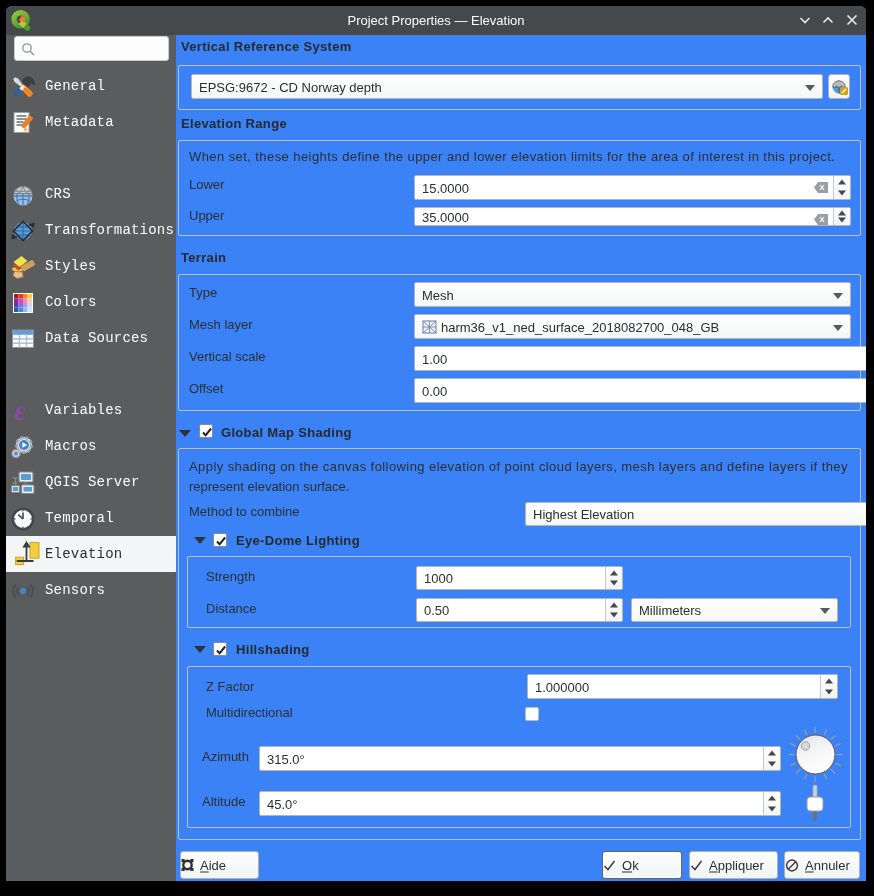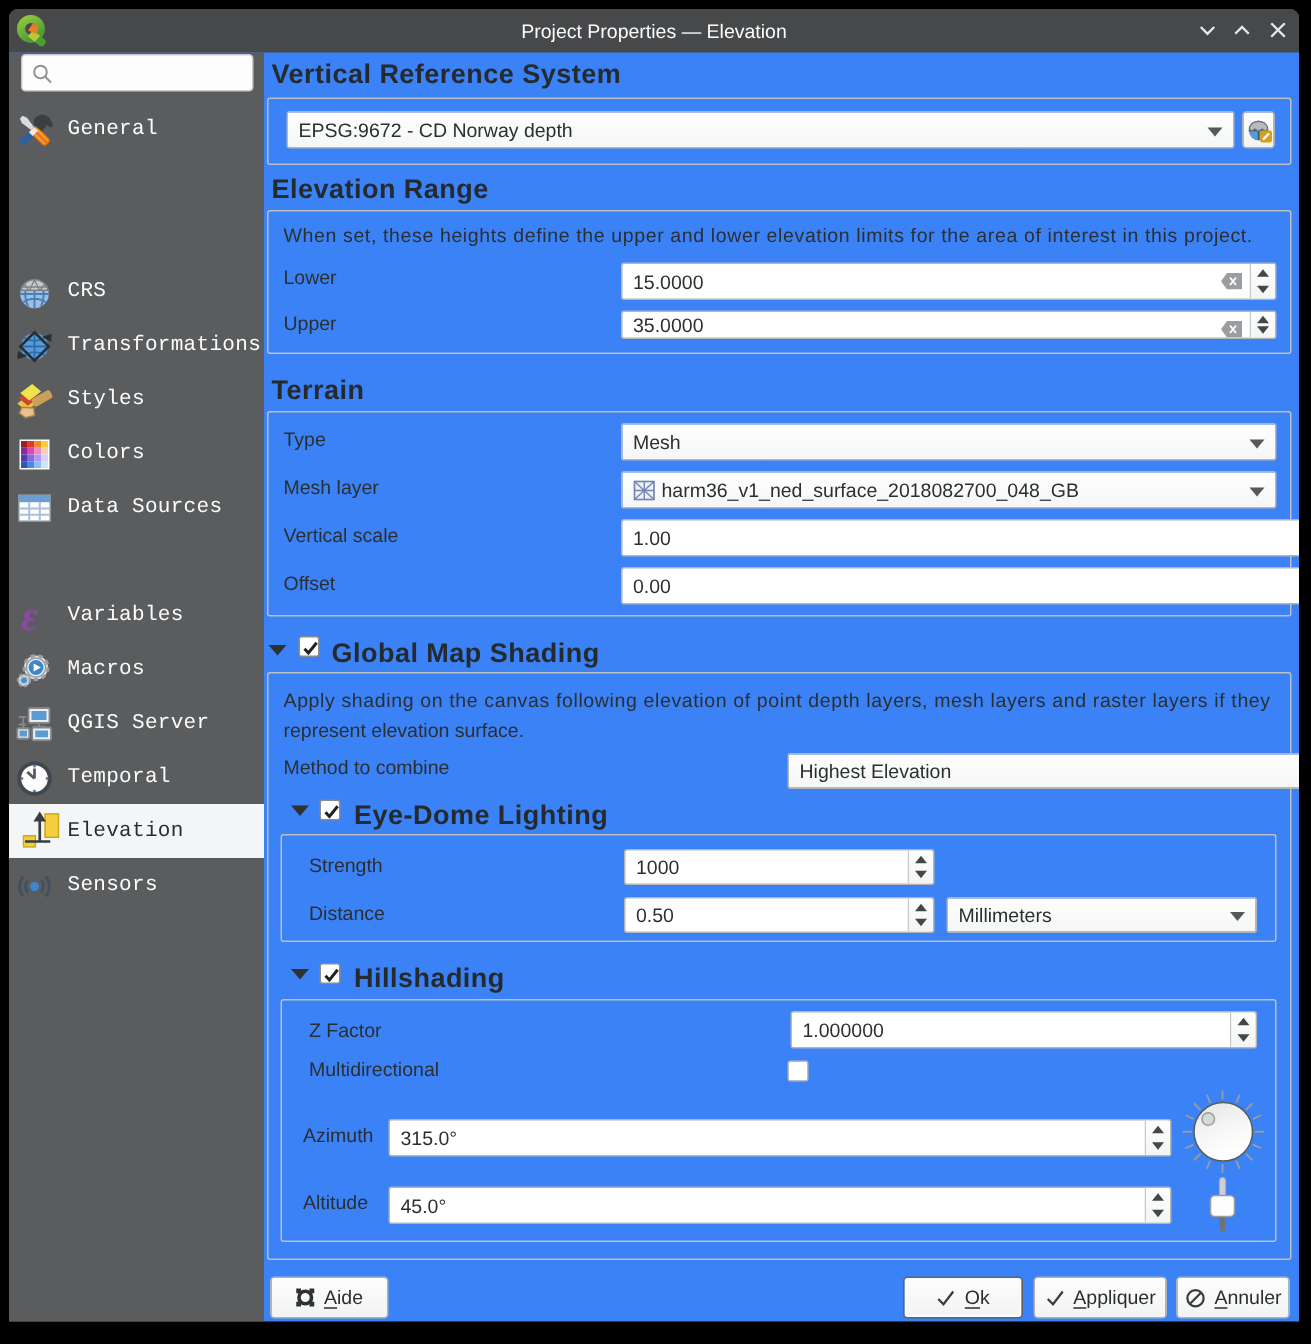--- a/index.html
+++ b/index.html
@@ -14,21 +14,21 @@
 #sidebar { position:absolute; left:0; top:29px; width:170px; height:846px;
   background:#5a5c5e; }
 .srch { position:absolute; left:8px; top:1px; width:155px; height:25px;
   background:#fdfdfd; border:1px solid #c9cbcc; border-radius:3px; }
 .item { position:absolute; left:0; width:170px; height:36px; color:#fcfcfc;
   font-size:14px; letter-spacing:0.2px; }
 .item .txt { position:absolute; left:39px; top:50%; transform:translateY(-50%);font-family:Liberation Mono, monospace; }
 .item svg { position:absolute; left:4px; top:6px; }
 .item.sel { background:#f4f5f6; color:#2b2e31; }
 .gbox { position:absolute; border:1px solid #bcc0c3; border-radius:2px; }
-.hd { position:absolute; font-weight:bold; font-size:18px; color:#252a2e; letter-spacing:0.32px; }
+.hd { position:absolute; font-weight:bold; font-size:13px; color:#252a2e; letter-spacing:0.32px; }
 .lbl { position:absolute; font-size:13px; color:#2b2f32; }
 .inp { position:absolute; background:#fff; border:1px solid #b2b6b9;
   border-radius:2px; font-size:13px; color:#2b2f32; }
 .inp .tx { position:absolute; left:7px; top:50%; transform:translateY(-50%); white-space:nowrap; }
 .combo { background:linear-gradient(#fefefe,#f5f6f6); }
 .caret { position:absolute; right:7px; top:50%; margin-top:-2px; width:0; height:0;
   border-left:5px solid transparent; border-right:5px solid transparent;
   border-top:6px solid #55595c; }
 .spincol { position:absolute; right:0; top:0; bottom:0; width:17px;
   border-left:1px solid #c6c9cb; background:linear-gradient(#fefefe,#f3f4f4);
@@ -38,21 +38,21 @@
   border-bottom:5px solid #43474a; }
 .dn { position:absolute; left:50%; top:72%; transform:translate(-50%,-50%);
   width:0; height:0; border-left:4px solid transparent; border-right:4px solid transparent;
   border-top:5px solid #43474a; }
 .cb { position:absolute; width:14px; height:14px; background:#fff;
   border:1px solid #888c8f; border-radius:2px; }
 .tri { position:absolute; width:0; height:0; border-left:6px solid transparent;
   border-right:6px solid transparent; border-top:7px solid #2f3234; }
 .btn { position:absolute; height:28px; background:linear-gradient(#fdfdfd,#f2f3f3);
   border:1px solid #aeb1b4; border-radius:3px; font-size:13px; color:#2b2e31; }
-.btn .bt { position:absolute; left:0; width:100%; text-align:center; top:50%;
+.btn .bt { position:absolute; left:0; width:100%; top:50%;
   transform:translateY(-50%); white-space:nowrap; }
 .w { letter-spacing:0.42px; }
 .u { text-decoration:underline; text-underline-offset:2px; }
 </style>
 </head>
 <body>
 <div id="win">
   <div id="titlebar">
     <svg style="position:absolute;left:5px;top:4px" width="21" height="22" viewBox="0 0 21 22">
       <defs>
@@ -93,20 +93,29 @@
         </g>
         <g transform="rotate(-45 13 13)">
           <rect x="0.5" y="10.7" width="9.5" height="4.6" rx="2.2" fill="#2f5f9e"></rect>
           <rect x="9.5" y="11.2" width="5" height="3.6" fill="#e8eaec"></rect>
         </g>
         <path d="M12.5 6.5 c1-2.5 3-4 5.5-4 c2.5 0 4.5 1.2 5.5 3 l1.5 3 c0.5 1.5 -0.5 2.5 -1.5 2 l-2-1.2 -3.5 4.2 -5-4 z" fill="#3b3e42"></path>
         <path d="M22.5 6.5 l2.5 4 -2 0.5 z" fill="#3b3e42"></path>
       </svg>
         <span class="txt">General</span>
     </div>
+    <div class="item" style="top:69px">
+      <svg width="26" height="26" viewBox="0 0 26 26">
+        <rect x="4" y="2.5" width="15" height="20" fill="#fbfbfb" stroke="#9a9da0" stroke-width="1"></rect>
+        <path d="M6.5 6h10M6.5 9h10M6.5 12h7M6.5 15h6" stroke="#6b7073" stroke-width="1.3"></path>
+        <rect x="14.5" y="5" width="5" height="14" rx="1" fill="#e8802a" transform="rotate(40 17 12)"></rect>
+        <path d="M13.5 21.5 l1.6-4.6 3 3 z" fill="#f0b27a" transform="rotate(0)"></path>
+      </svg>
+        <span class="txt">Metadata</span>
+    </div>
     <div class="item" style="top:141px">
       <svg width="26" height="26" viewBox="0 0 26 26">
         <circle cx="13" cy="14" r="9.5" fill="#9cc0e4"></circle>
         <path d="M3.5 14 h19 M13 4.5 v19 M5.5 8.5 a13 13 0 0 0 15 0 M5.5 19.5 a13 13 0 0 1 15 0 M8.7 5.5 a17 19 0 0 0 0 17 M17.3 5.5 a17 19 0 0 1 0 17" stroke="#4a7fb5" stroke-width="1.3" fill="none"></path>
         <path d="M3.8 11.5 a9.5 9.5 0 0 1 18.4 0 z" fill="#c7cacc" stroke="#7d8184" stroke-width="1"></path>
         <path d="M6 7 l3 4.3 M13 4.5 l-3.3 7 M13 4.5 l3.3 7 M20 7 l-3 4.3 M4.2 9.3 h17.6" stroke="#7d8184" stroke-width="0.9" fill="none"></path>
       </svg>
         <span class="txt">CRS</span>
     </div>
     <div class="item" style="top:177px">
@@ -294,21 +303,21 @@
           <span class="dn"></span>
         </span>
     </div>
 
     <span class="tri" style="left:173px;top:424px"></span>
     <span class="cb" style="left:193px;top:418px"><svg width="14" height="14" viewBox="0 0 14 14">
           <path d="M3 7.5 l2.6 2.8 5.5-6.8" stroke="#1f2224" stroke-width="2" fill="none"></path>
         </svg></span>
     <div class="hd" style="left:215px;top:419px">Global Map Shading</div>
     <div class="gbox" style="left:172px;top:442px;width:683px;height:392px"></div>
-    <div class="lbl w" style="left:183px;top:453px">Apply shading on the canvas following elevation of point depth layers, mesh layers and raster layers if they</div>
+    <div class="lbl w" style="left:183px;top:453px">Apply shading on the canvas following elevation of point cloud layers, mesh layers and define layers if they</div>
     <div class="lbl" style="left:183px;top:473px">represent elevation surface.</div>
     <div class="lbl" style="left:183px;top:498px">Method to combine</div>
     <div class="inp combo" style="left:519px;top:496px;width:371px;height:24px">
       <span class="tx">Highest Elevation</span>
         <span class="caret"></span>
     </div>
 
     <span class="tri" style="left:188px;top:531px"></span>
     <span class="cb" style="left:207px;top:527px"><svg width="14" height="14" viewBox="0 0 14 14">
           <path d="M3 7.5 l2.6 2.8 5.5-6.8" stroke="#1f2224" stroke-width="2" fill="none"></path>

